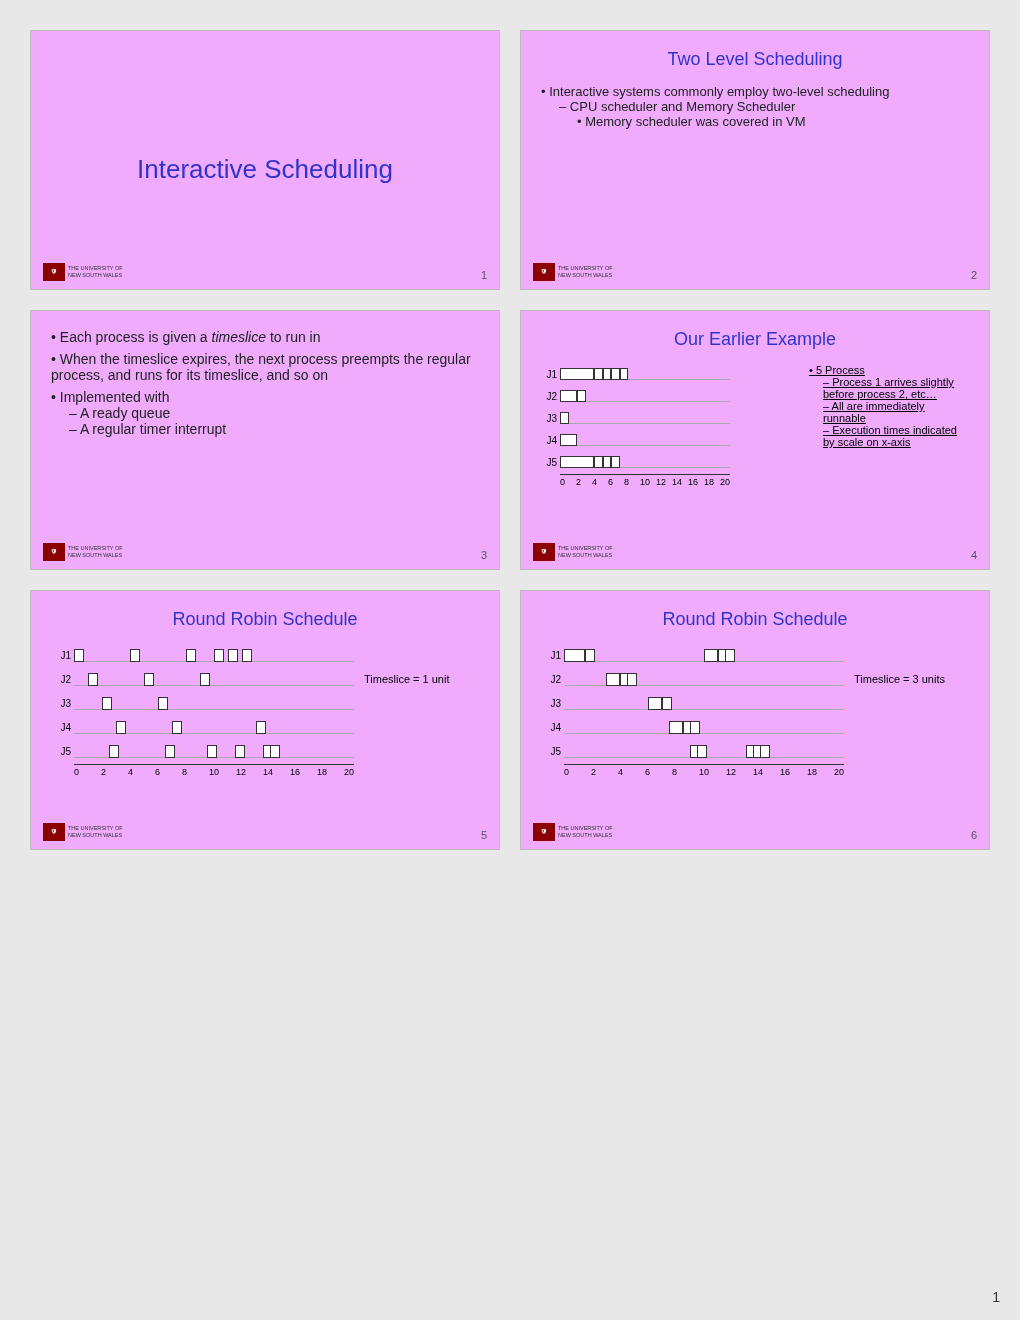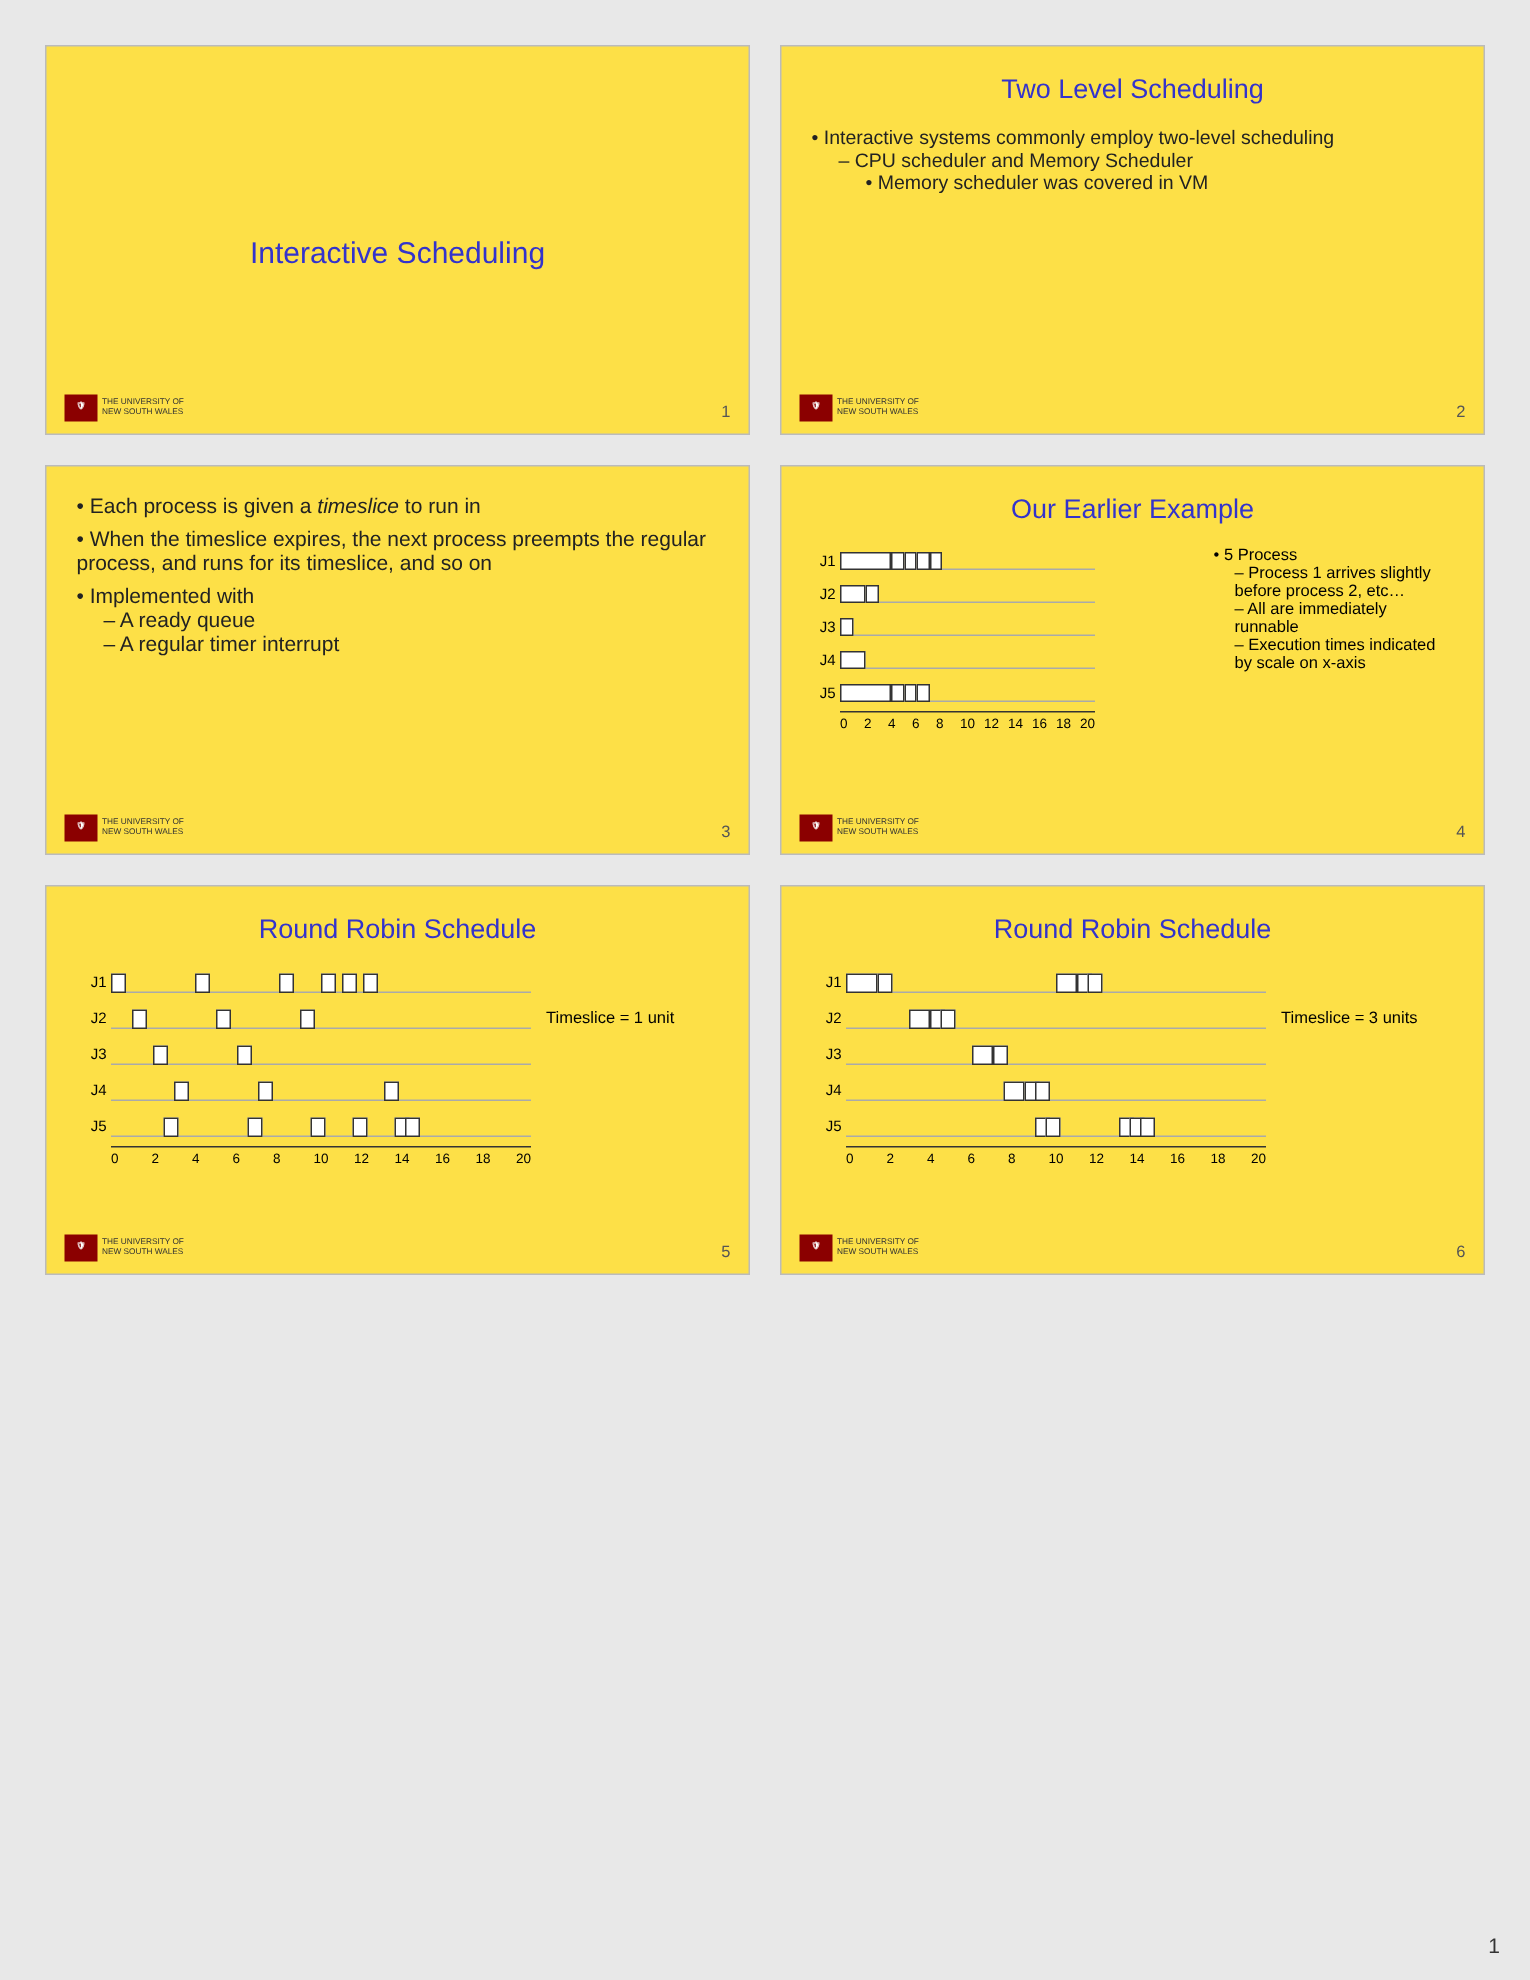--- a/index.html
+++ b/index.html
@@ -18,36 +18,36 @@
       font-size: 14px;
       color: #333;
     }
     .slides-grid {
       display: grid;
       grid-template-columns: 1fr 1fr;
       grid-template-rows: auto auto auto;
       gap: 20px;
     }
     .slide {
-      background: #fde047;
+      background: #f0abfc;
       border: 1px solid #bbb;
       padding: 18px 20px 14px 20px;
       position: relative;
       min-height: 260px;
     }
     .slide-title {
       color: #3333cc;
       font-size: 18px;
       text-align: center;
       margin-bottom: 14px;
       font-weight: normal;
     }
     .slide-title-center {
       color: #3333cc;
-      font-size: 20px;
+      font-size: 26px;
       text-align: center;
       margin-bottom: 0;
       font-weight: normal;
       margin-top: 60px;
     }
     .slide-footer {
       position: absolute;
       bottom: 8px;
       left: 12px;
       display: flex;
@@ -152,20 +152,21 @@
       flex: 1;
     }
     .slide4-notes {
       font-size: 11px;
       width: 160px;
       flex-shrink: 0;
     }
     .slide4-notes ul {
       list-style: none;
       padding-left: 0;
+      text-decoration: underline;
     }
     .slide4-notes > ul > li {
       margin-bottom: 4px;
     }
     .slide4-notes > ul > li::before {
       content: "• ";
     }
     .slide4-notes ul ul {
       padding-left: 14px;
     }

